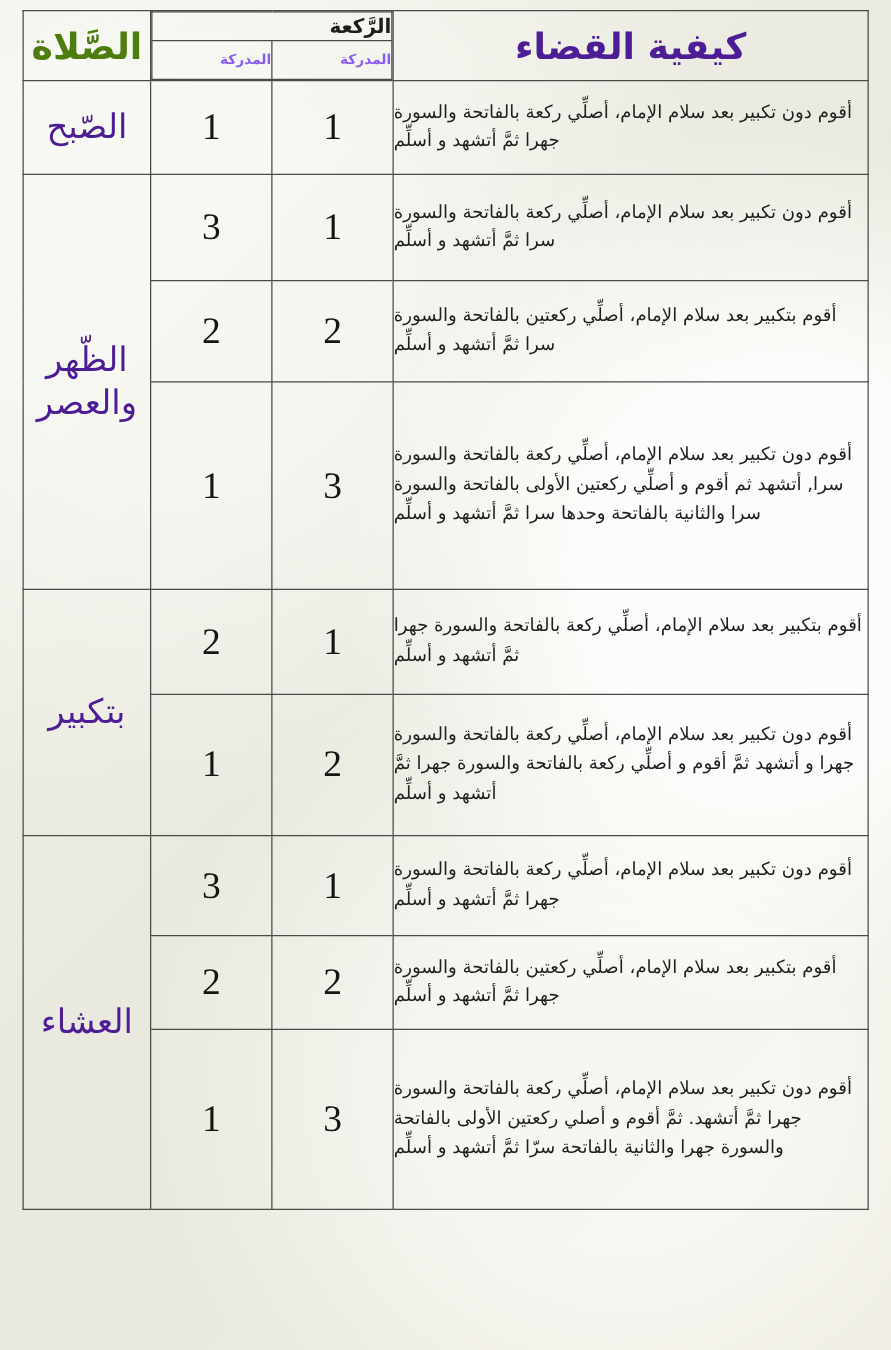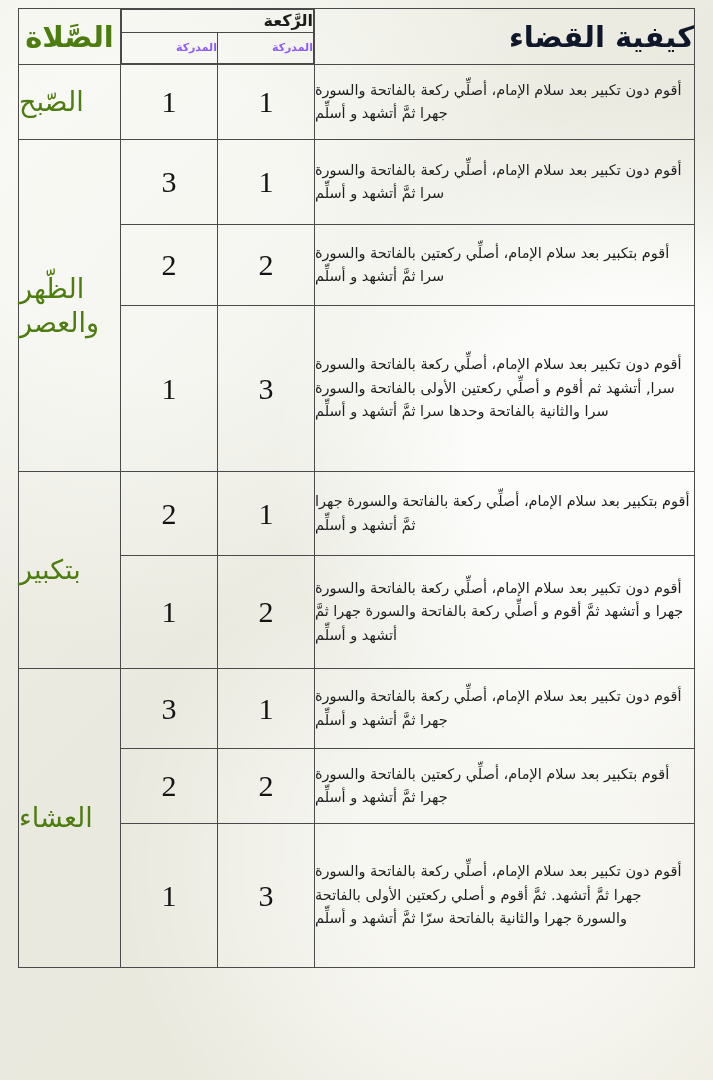--- a/index.html
+++ b/index.html
@@ -57,22 +57,22 @@
   }
   
   col.c-how    { width: 380px; }
   col.c-missed { width: 97px; }
   col.c-caught { width: 97px; }
   col.c-prayer { width: 102px; }
 
   
   .hdr-how {
     font-size: 29px;
-    color: #0f172a;
-    text-align: right;
+    color: #4c1d95;
+    text-align: center;
     letter-spacing: 6px;
     height: 54px;
   }
   .hdr-rakaa {
     font-size: 16px;
     color: #1d1d1d;
     text-align: center;
     border-bottom: 1px solid #4a4a4a;
     height: 22px;
     line-height: 22px;
@@ -110,22 +110,22 @@
     direction: rtl;
   }
   td.num {
     font-size: 30px;
     color: #141414;
     text-align: center;
     font-family: "Liberation Serif", serif;
   }
   td.prayer {
     font-size: 27px;
-    color: #4d7c0f;
-    text-align: left;
+    color: #4c1d95;
+    text-align: center;
     line-height: 1.25;
     font-family: "DejaVu Sans", sans-serif;
   }
 </style>
 </head>
 <body>
 
 <div class="bg-decor"></div>
 
 <div class="page">

